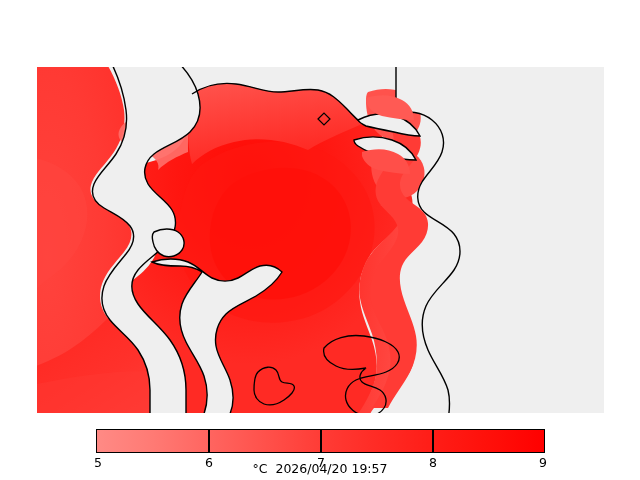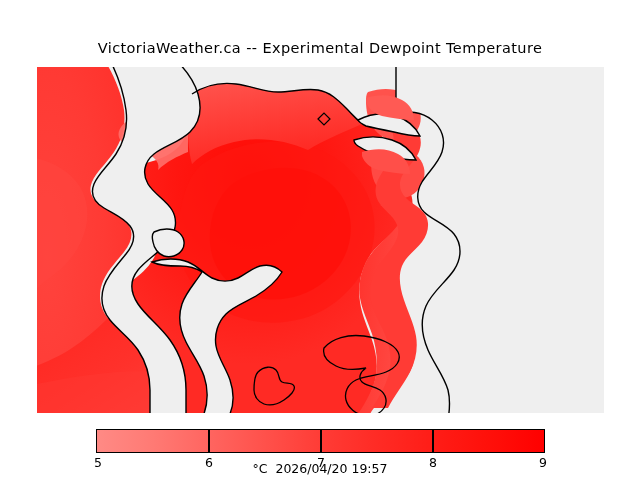--- a/index.html
+++ b/index.html
@@ -98,21 +98,20 @@
     font-size: 12.5px;
     color: #000000;
     white-space: pre;
   }
 </style>
 </head>
 <body>
 
 <div id="page">
 
-  <div id="title">VictoriaWeather.ca -- Experimental Dewpoint Temperature</div>
 
   <div id="map-panel">
     <svg id="map-svg" viewBox="0 0 569 348" preserveAspectRatio="none">
       <defs>
         <radialGradient id="gCentral" cx="0.46" cy="0.30" r="0.55">
           <stop offset="0%" stop-color="#ff0a04"></stop>
           <stop offset="45%" stop-color="#ff1610"></stop>
           <stop offset="100%" stop-color="#ff2a24"></stop>
         </radialGradient>
         <radialGradient id="gWest" cx="0.10" cy="0.55" r="0.95">

